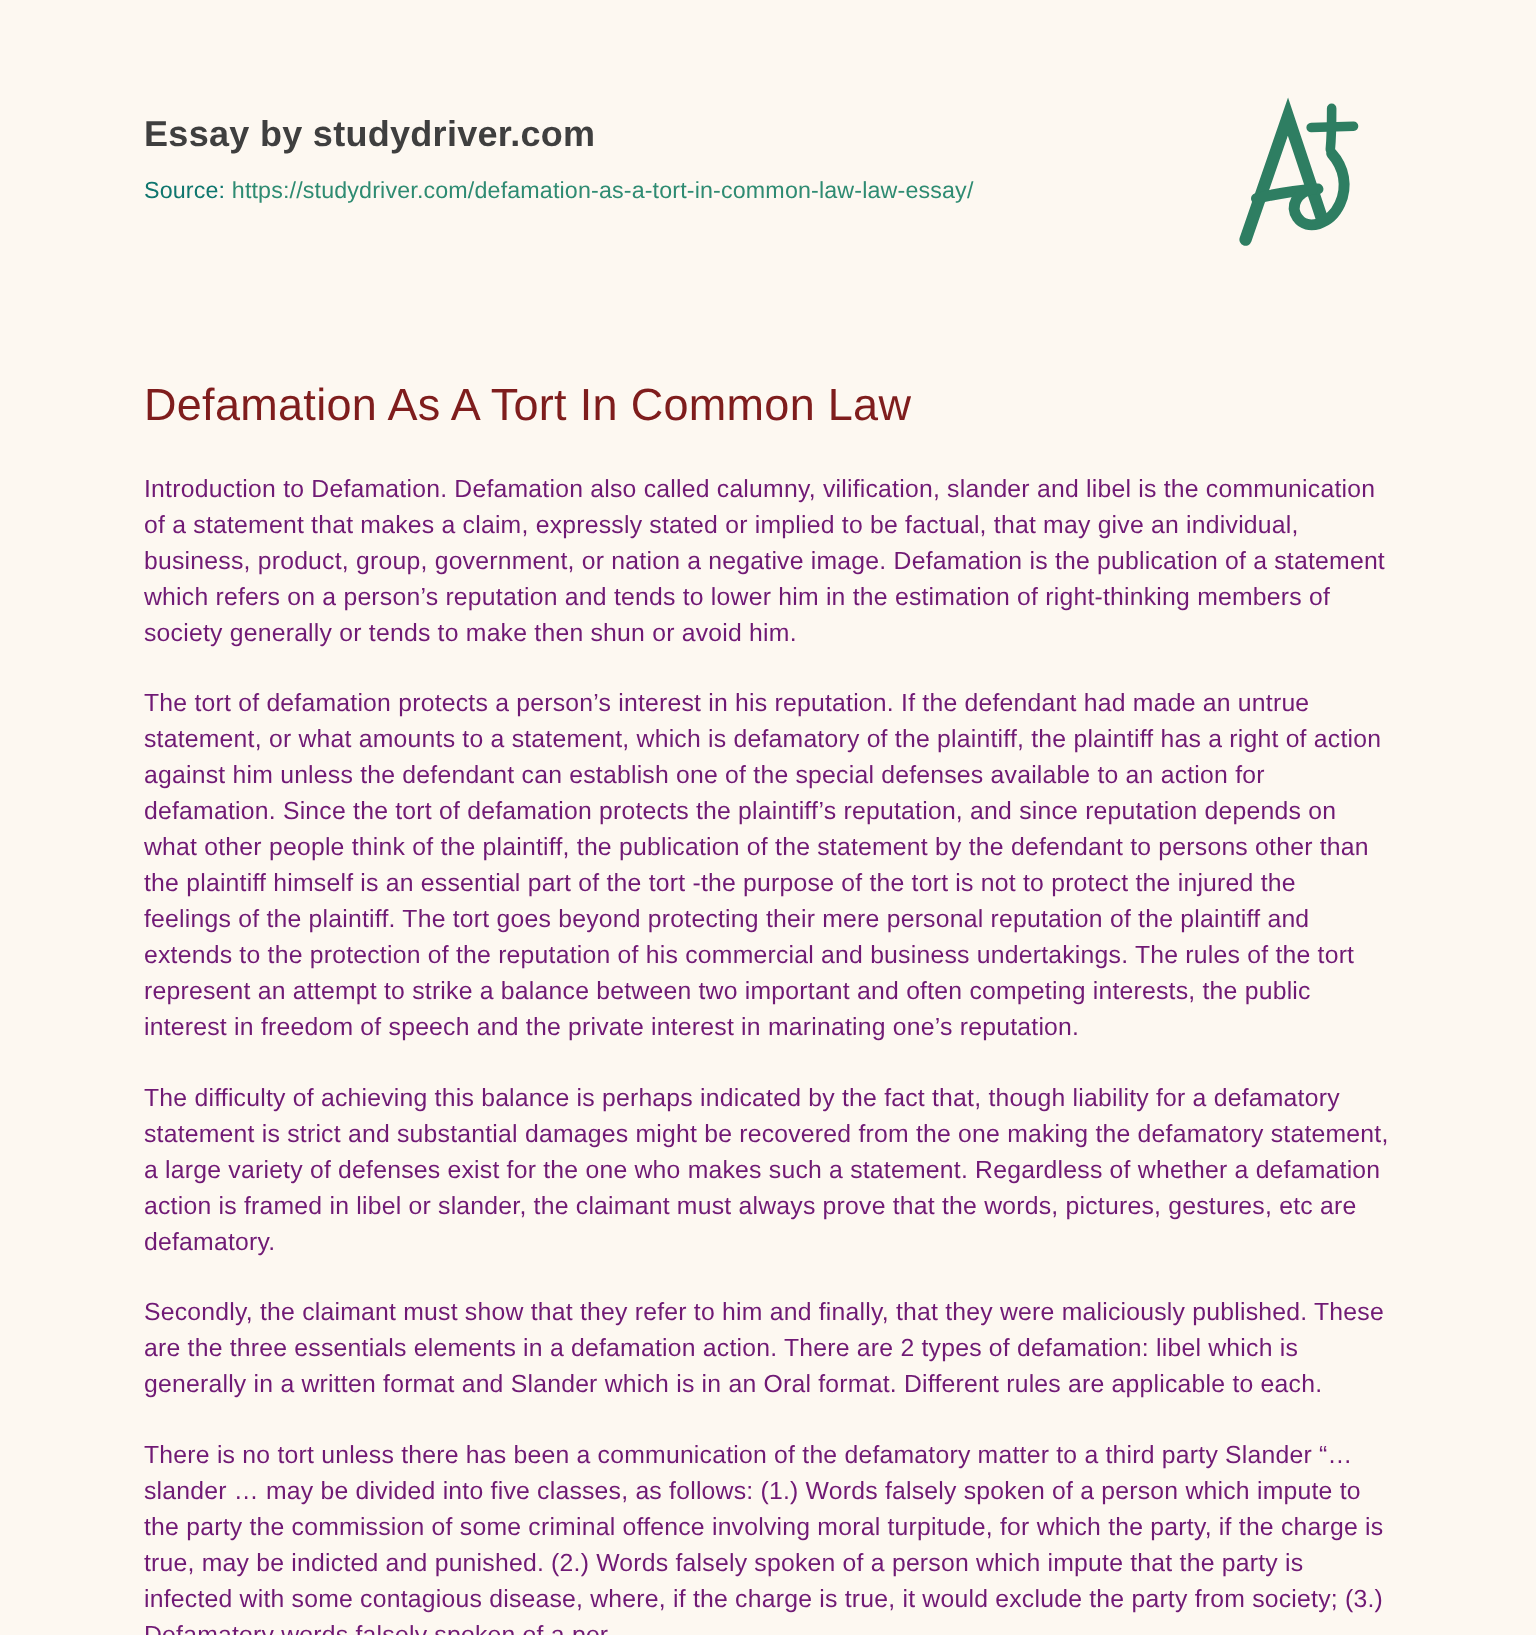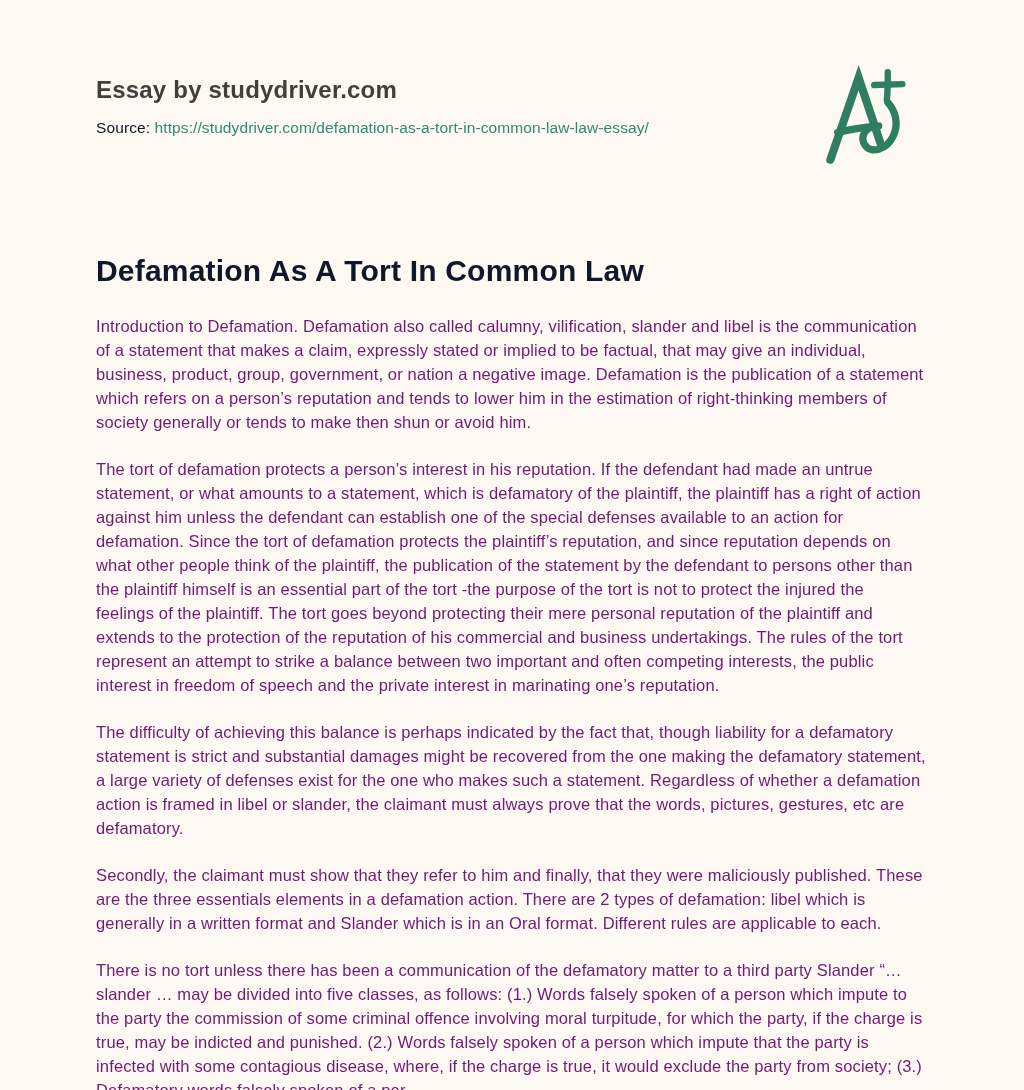--- a/index.html
+++ b/index.html
@@ -27,41 +27,41 @@
     color: #3f3f3f;
     letter-spacing: 0.2px;
     margin: 0;
   }
   .source-line {
     margin-top: 15px;
     font-size: 15.5px;
     letter-spacing: 0.1px;
   }
   .source-label {
-    color: #0f172a;
+    color: #0f766e;
   }
   .source-link {
     color: #2e8b72;
     text-decoration: none;
     cursor: pointer;
     margin-top: 15px;
   }
   .logo {
     position: absolute;
     top: 64px;
     left: 824px;
     width: 82px;
     height: 104px;
   }
   .essay-title {
     margin: 114px 0 0 0;
     font-size: 30px;
     line-height: 40px;
-    font-weight: 700;
-    color: #0f172a;
+    font-weight: 400;
+    color: #7f1d1d;
     letter-spacing: 0.2px;
   }
   .essay-body {
     margin-top: 23px;
   }
   .essay-body p {
     margin: 0 0 23px 0;
     font-size: 16.5px;
     line-height: 24px;
     color: #701a75;

